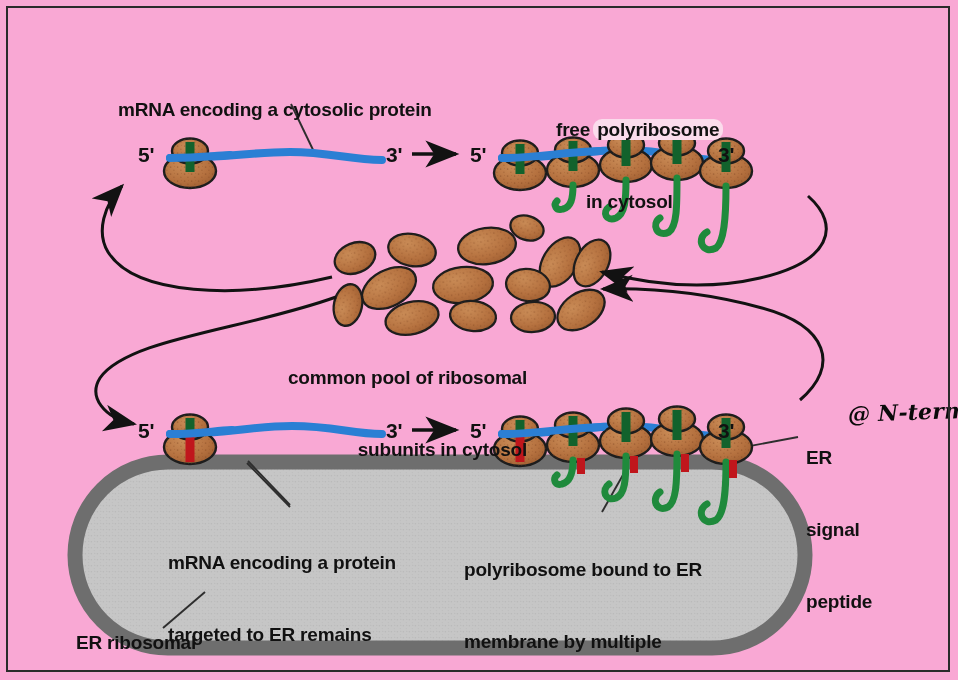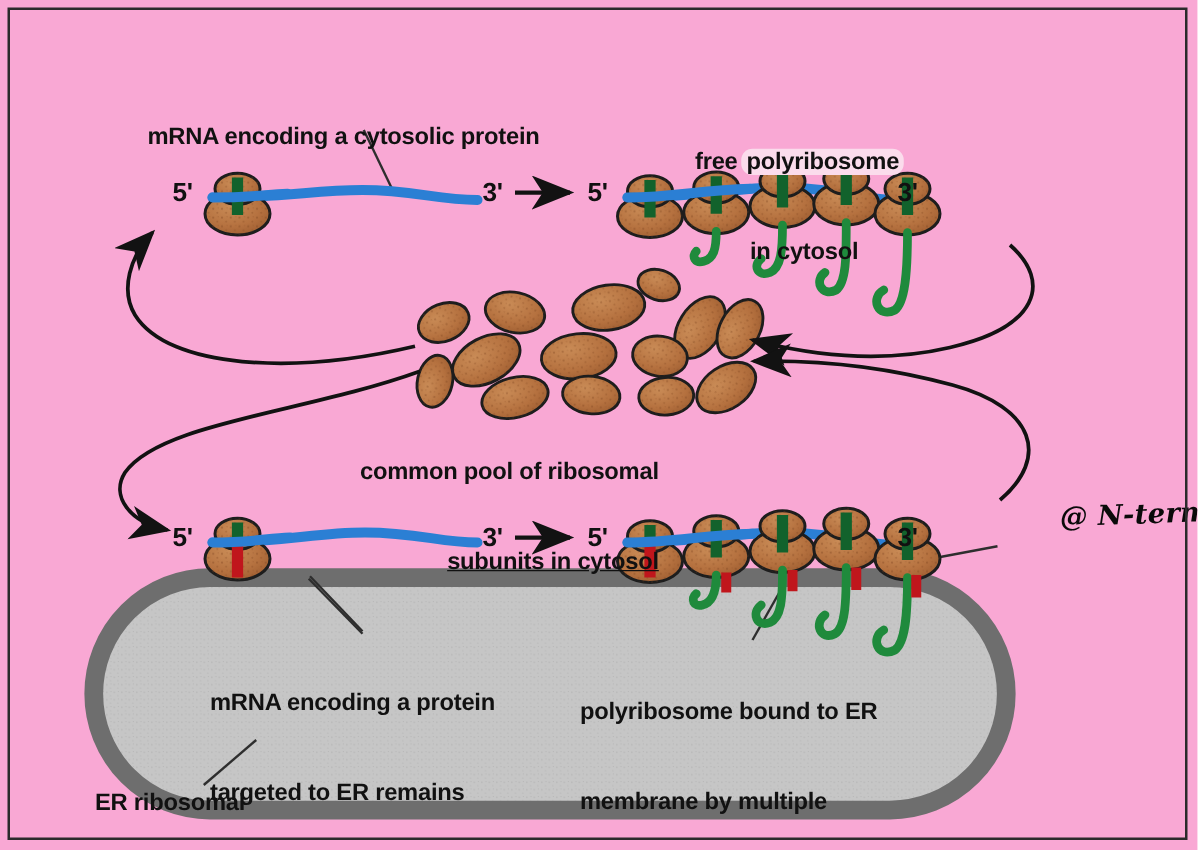--- a/index.html
+++ b/index.html
@@ -277,40 +277,45 @@
       <path d="M 502 434 C 540 434 562 428 602 427" fill="none" stroke="#2b7fd4" stroke-width="8" stroke-linecap="round"></path>
     </g>
   </svg>
 
   <div class="lbl" style="left:118px; top:50px;">
     <div>mRNA encoding a cytosolic protein</div>
   </div>
 
   <div class="lbl" style="left:556px; top:70px;">
     <div><span>free </span><span class="hl">polyribosome</span></div>
-    <div style="margin-left:44px;">in cytosol</div>
+    <div style="margin-left:30px;">in cytosol</div>
   </div>
 
   <div class="lbl" style="left:288px; top:318px;text-align:right;">
     <div>common pool of ribosomal</div>
-    <div style="margin-left:18px;text-decoration:underline;">subunits in cytosol</div>
+    <div style="margin-left:18px;">subunits in cytosol</div>
   </div>
 
   <div class="lbl" style="left:168px; top:503px;">
     <div>mRNA encoding a protein</div>
     <div>targeted to ER remains</div>
     
   </div>
 
   <div class="lbl" style="left:464px; top:510px;">
     <div>polyribosome bound to ER</div>
     <div>membrane by multiple</div>
     
   </div>
 
+  <div class="lbl" style="left:806px; top:398px;">
+    <div>ER</div>
+    <div>signal</div>
+    <div>peptide</div>
+  </div>
 
   <div class="hand" style="left:848px; top:398px;">@ N-terminus</div>
 
   <div class="lbl" style="left:76px; top:631px;">ER ribosomal</div>
 
   <div class="lbl lbl-prime" style="left:138px; top:143px;">5'</div>
   <div class="lbl lbl-prime" style="left:386px; top:143px;">3'</div>
   <div class="lbl lbl-prime" style="left:470px; top:143px;">5'</div>
   <div class="lbl lbl-prime" style="left:718px; top:143px;">3'</div>
 

